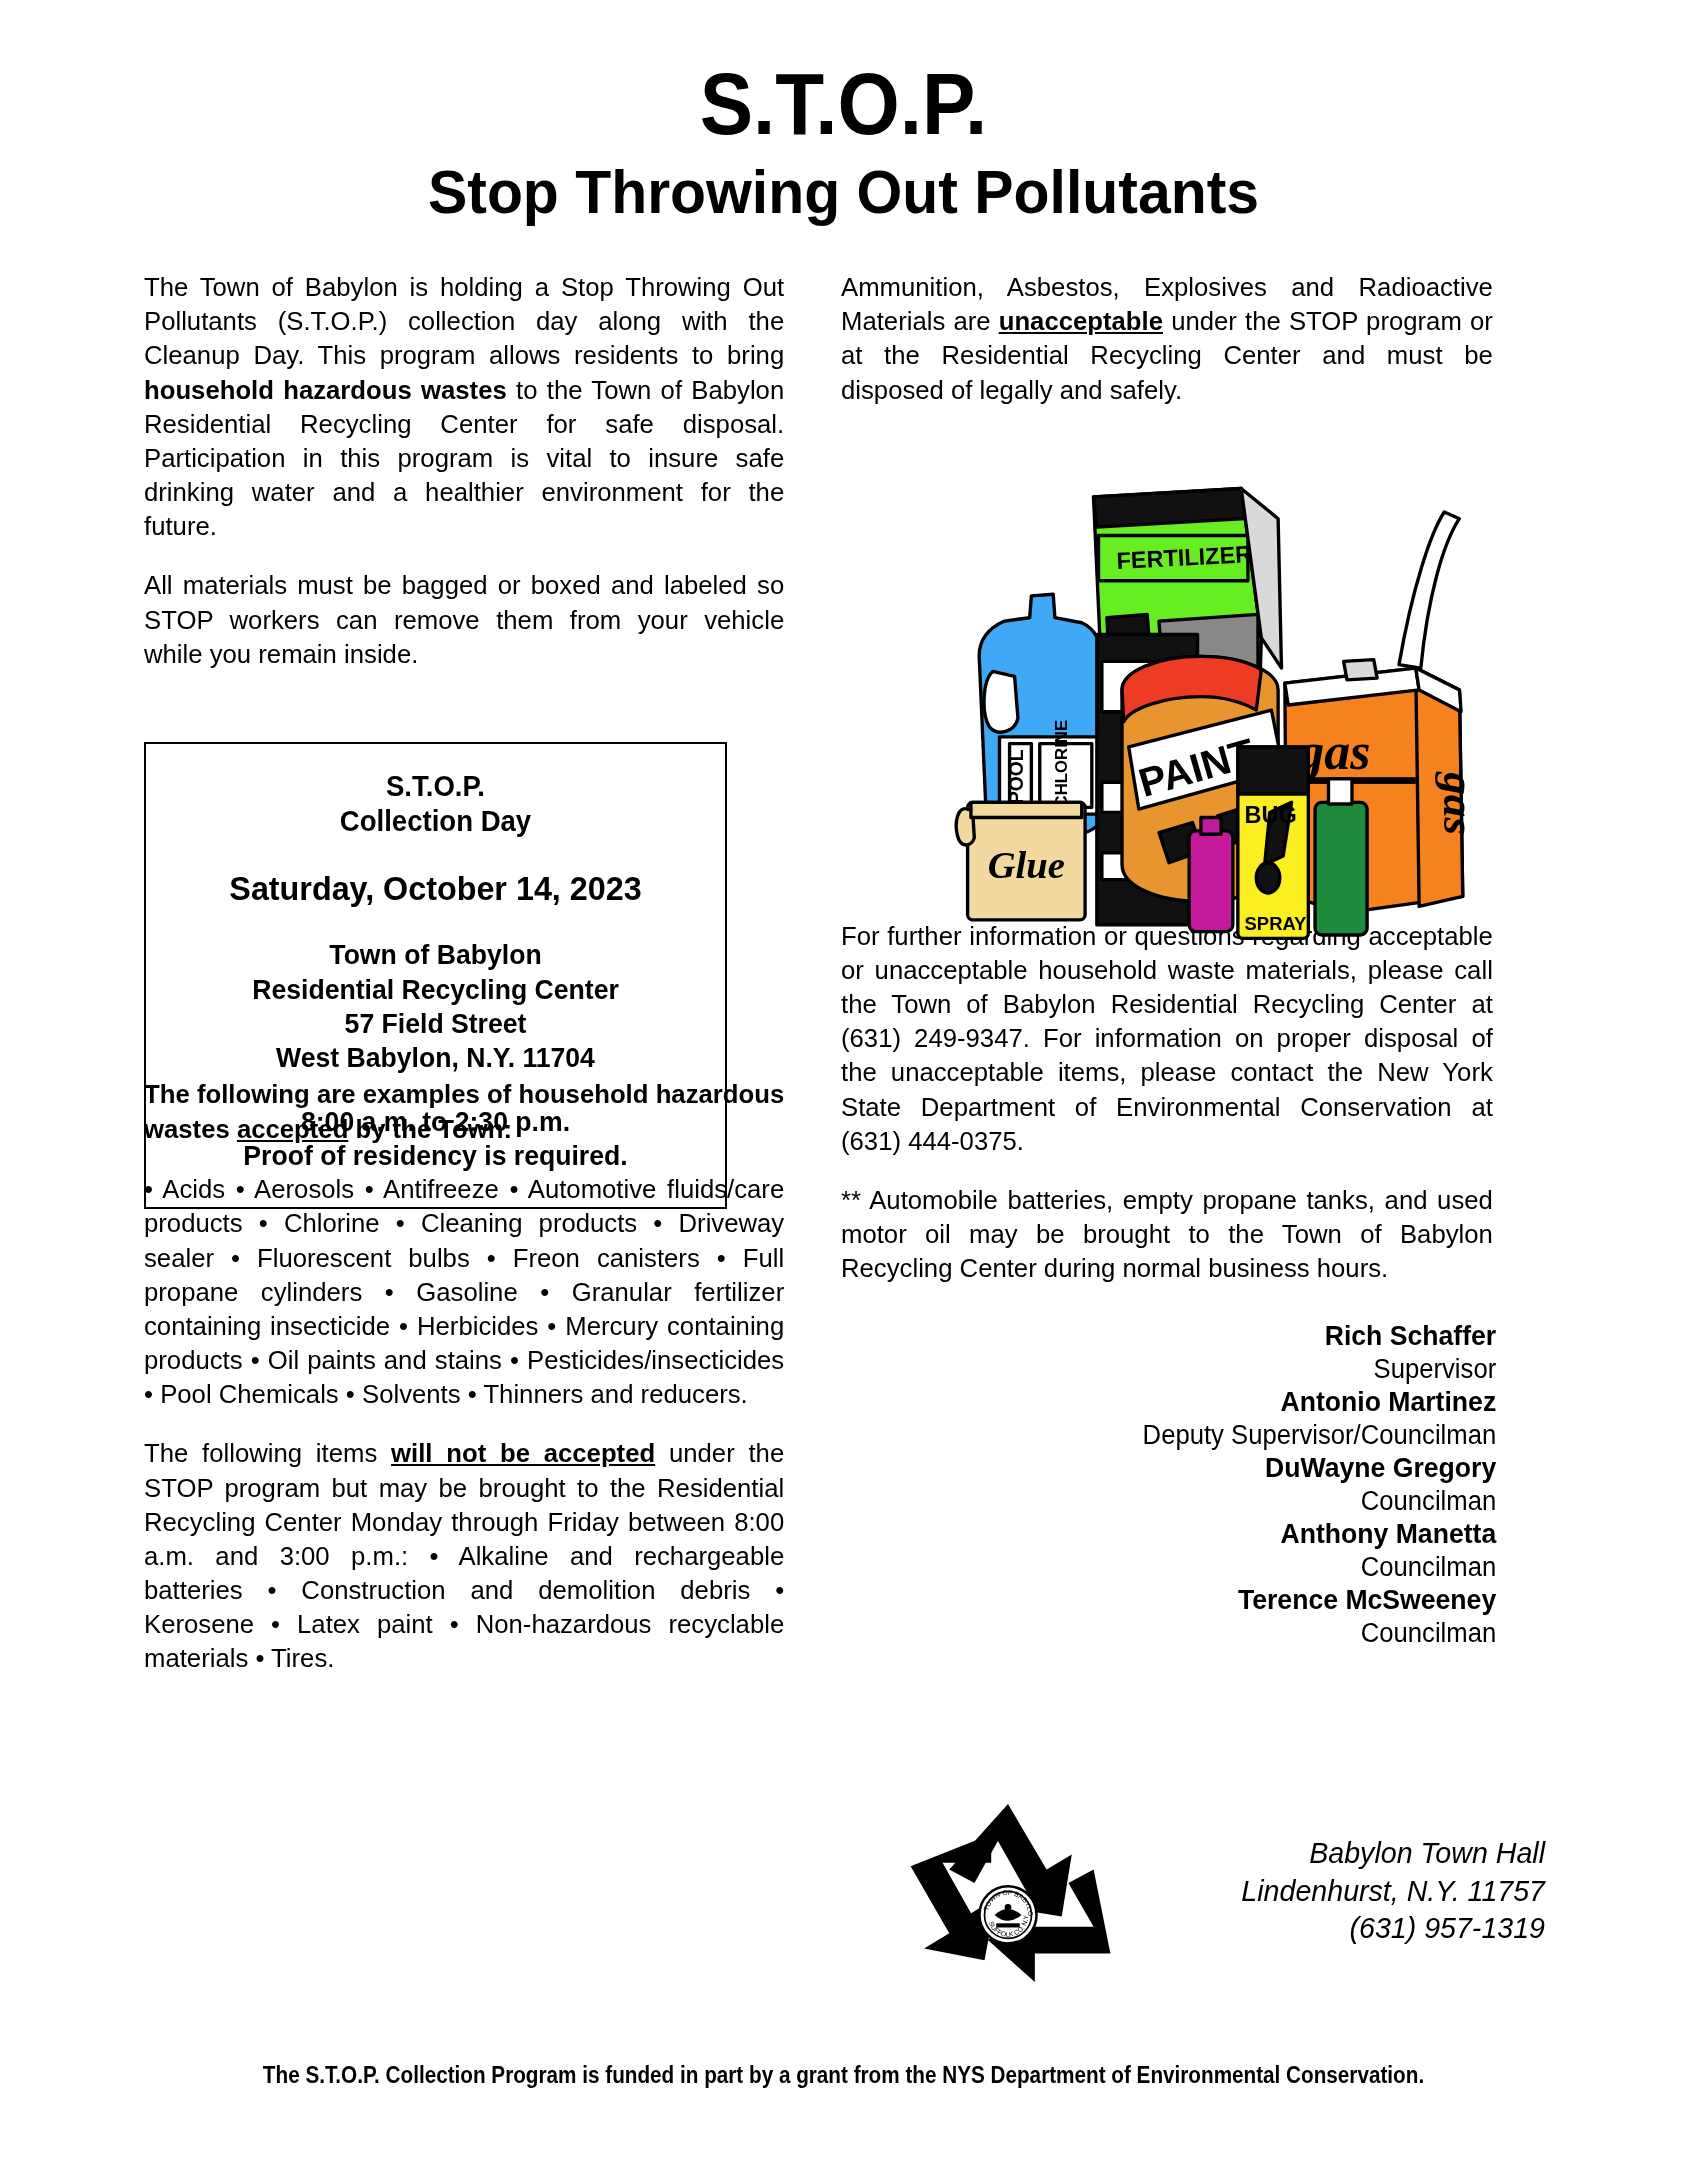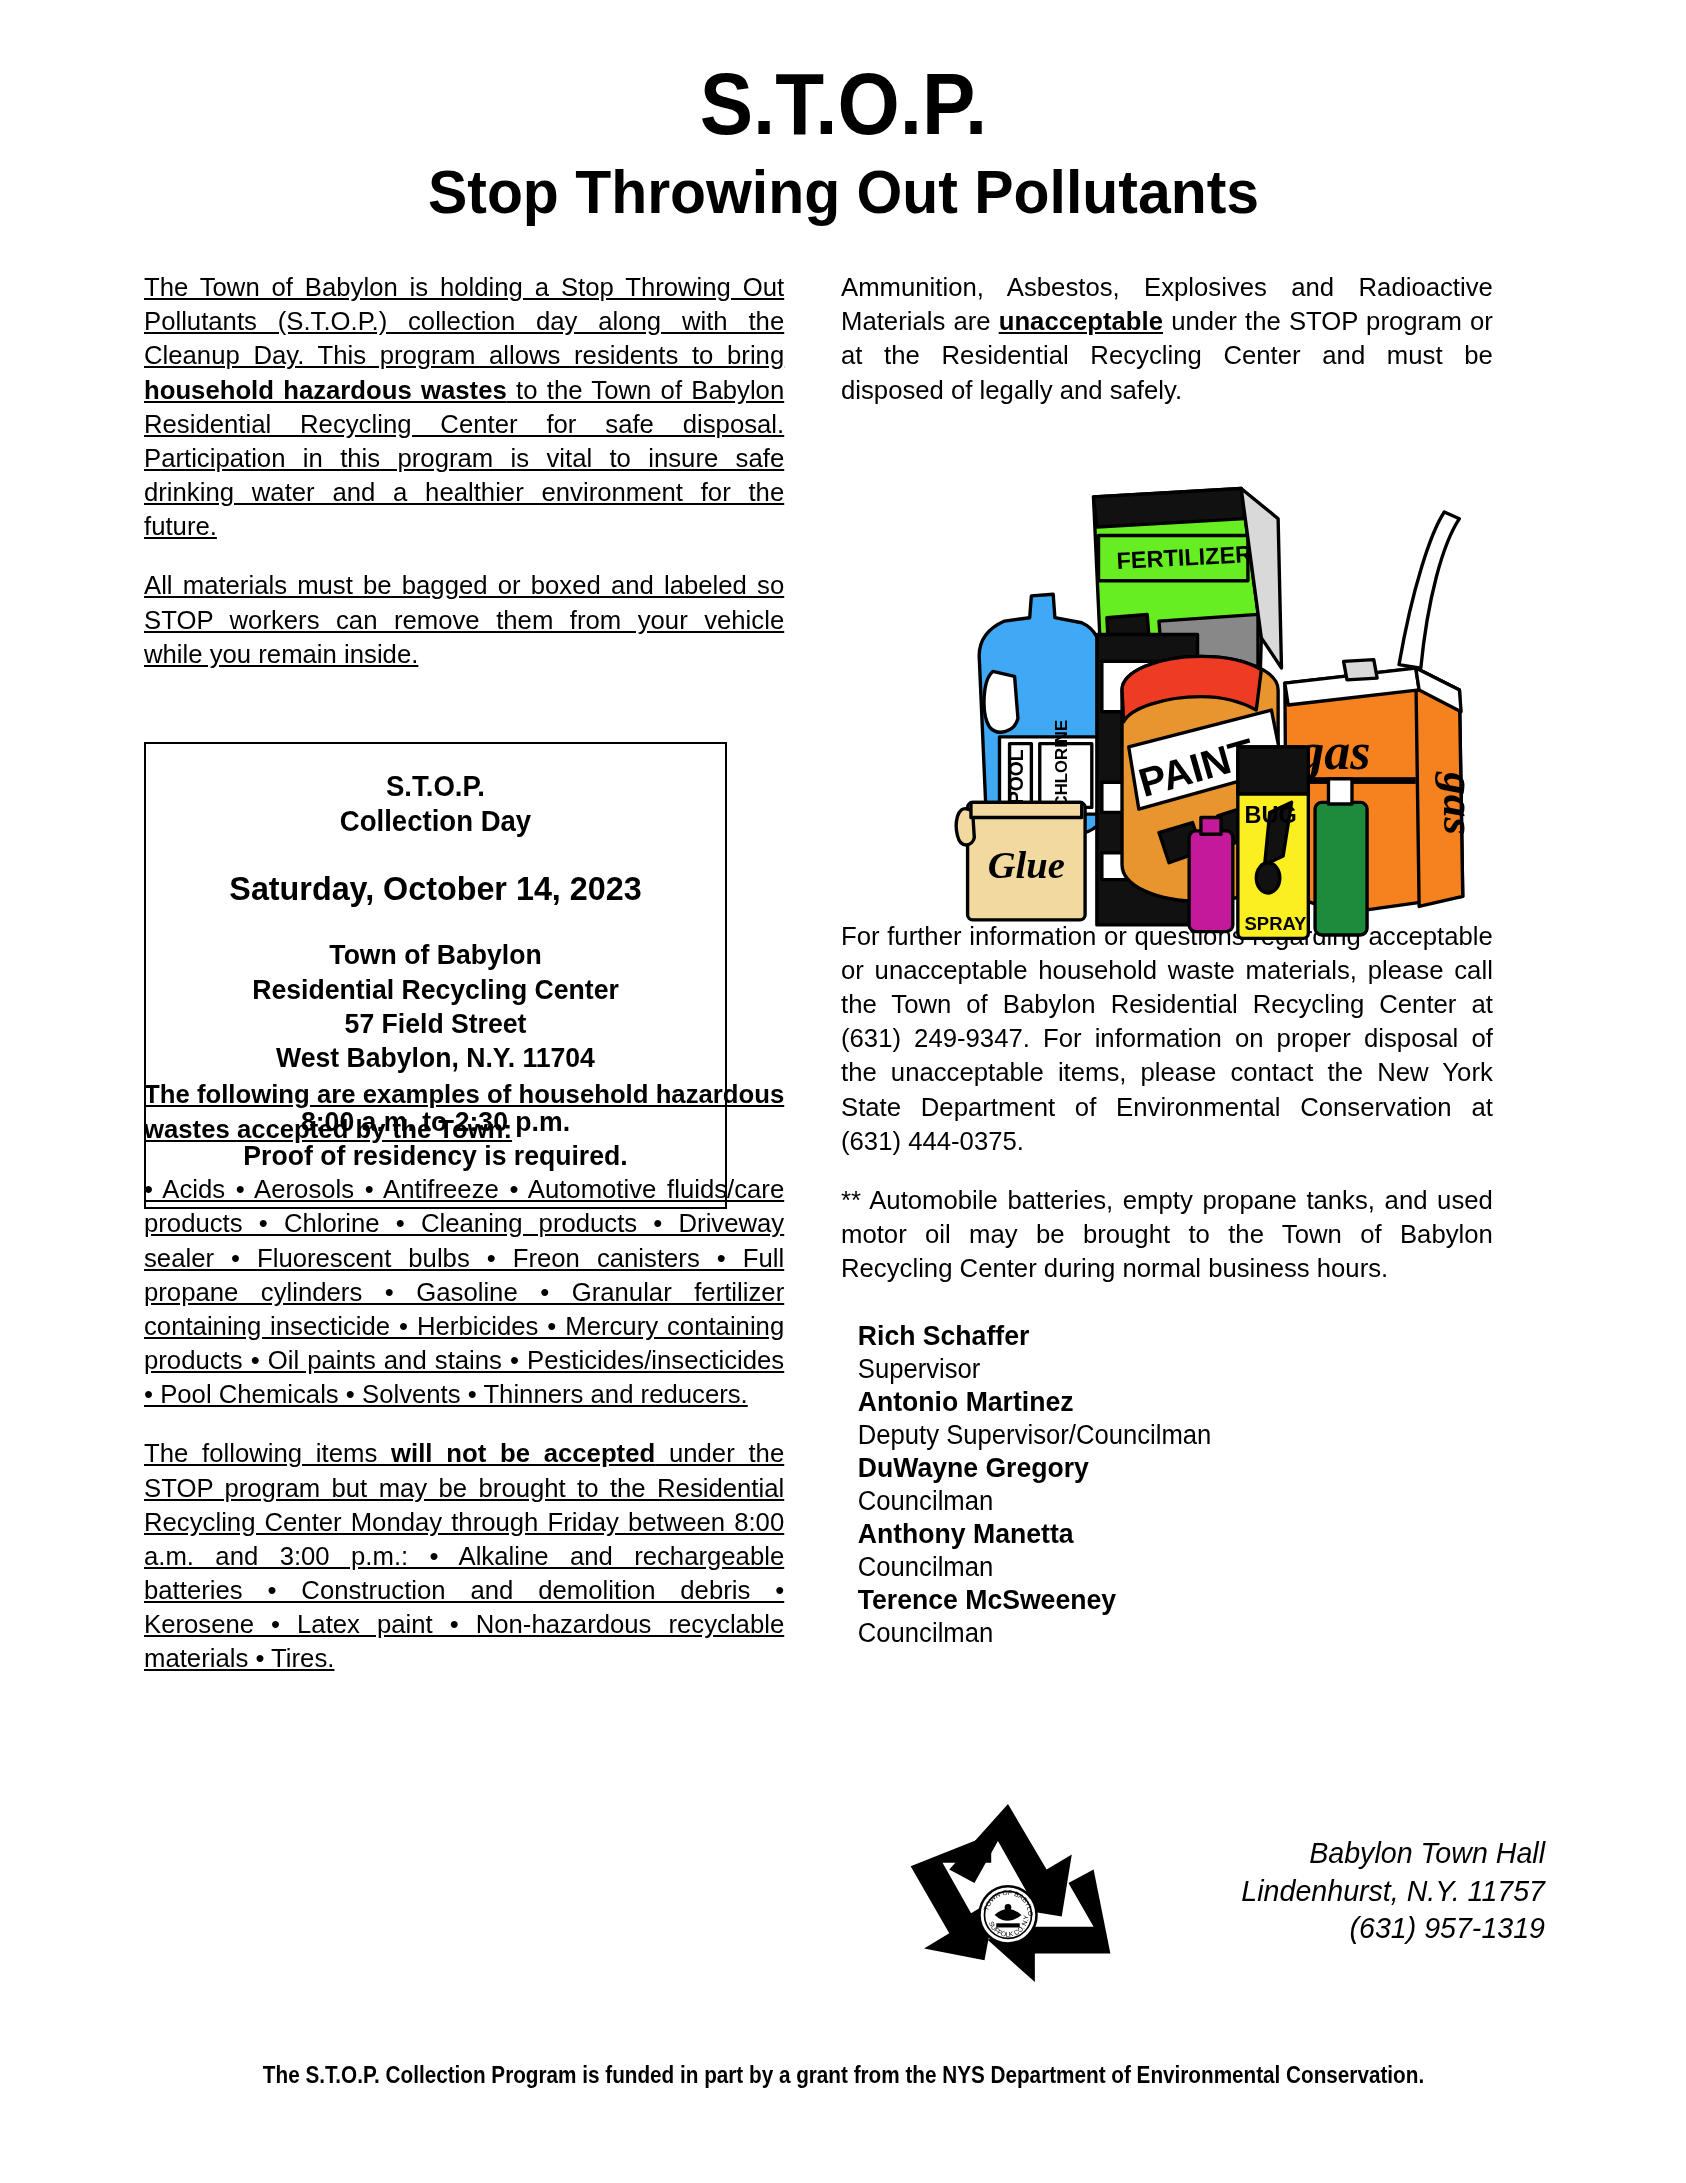--- a/index.html
+++ b/index.html
@@ -17,21 +17,21 @@
   .title-main{
     font-size:87px;font-weight:bold;letter-spacing:0px;line-height:1.0;
     transform:scaleX(0.92);transform-origin:center;
   }
   .title-sub{
     font-size:62px;font-weight:bold;line-height:1.05;margin-top:11.8px;
     transform:scaleX(0.95);transform-origin:center;
   }
 
   
-  .col-left{position:absolute;left:144px;top:270px;width:660px;text-decoration:underline;}
+  .col-left{position:absolute;left:144px;top:270px;width:660px;}
   .col-right{position:absolute;left:841px;top:270px;width:672px;}
 
   p.body{
     font-size:26.5px;line-height:1.29;text-align:justify;
     margin:0 0 0 0;
     transform:scaleX(0.97);transform-origin:left top;
   }
   p.body + p.body{margin-top:25px;}
   .b{font-weight:bold;}
   .bu{font-weight:bold;text-decoration:underline;}
@@ -53,21 +53,21 @@
   .list-head{
     font-size:26.5px;font-weight:bold;line-height:1.29;text-align:justify;
     transform:scaleX(0.97);transform-origin:left top;
   }
 
   
   .illus{position:absolute;left:949px;top:470px;width:529px;height:470px;}
   .illus svg{display:block;width:100%;height:100%;}
 
   
-  .officials{margin-top:34px;text-align:left;}
+  .officials{margin-top:34px;text-align:right;}
   .off-name{font-size:28px;font-weight:bold;line-height:1.2;transform:scaleX(0.95);}
   .off-title{font-size:27px;font-weight:normal;line-height:1.2;transform:scaleX(0.95);}
 
   
   .townhall{
     position:absolute;left:1125px;top:1835px;width:420px;
     text-align:right;font-size:28.6px;line-height:1.32;font-style:italic;
   }
 
   

